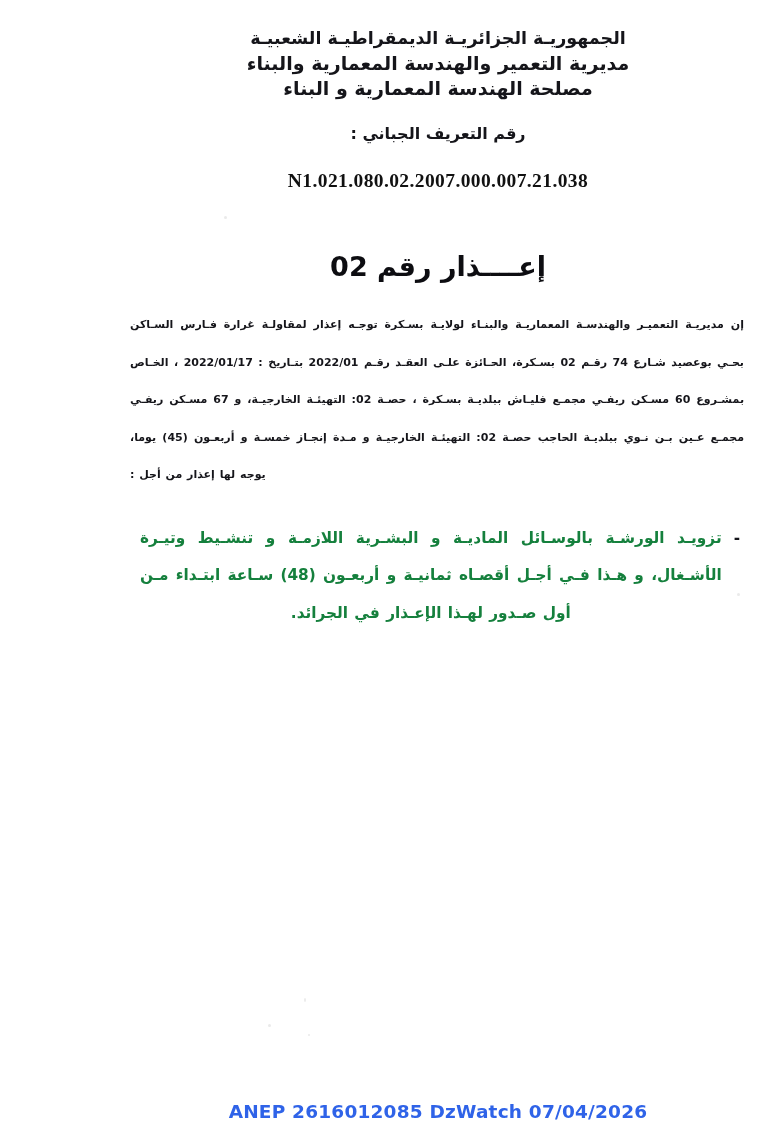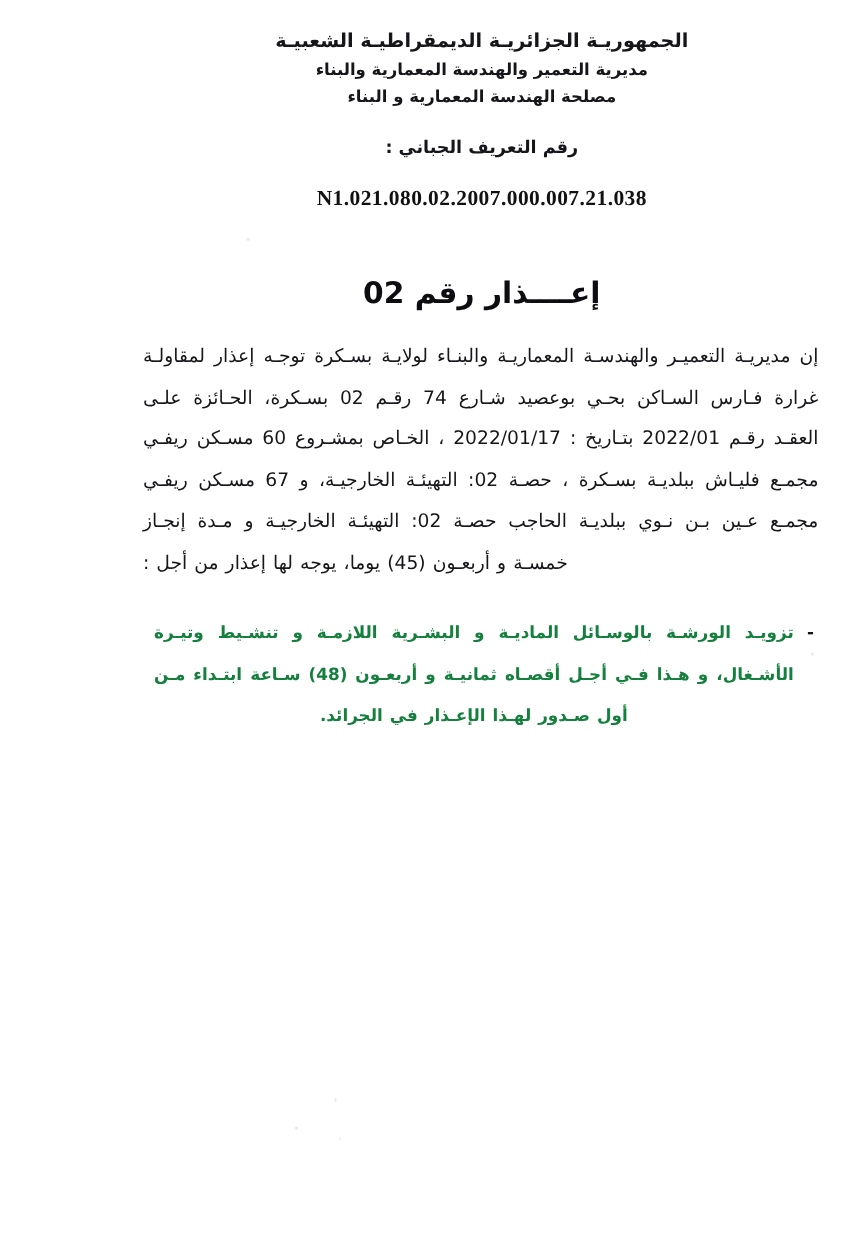--- a/index.html
+++ b/index.html
@@ -35,21 +35,21 @@
     line-height: 25px;
     letter-spacing: 0.2px;
     color: #15151a;
     white-space: nowrap;
   }
   .header .hline.l2 {
     letter-spacing: 1.2px;
   }
   .header .hline.l3,
   .header .hline.l4 {
-    font-size: 15px;
+    font-size: 19px;
   }
   .header .hline.l5 {
     font-size: 16px;
     margin-top: 20px;
   }
   .header .idnum {
     font-family: "Liberation Serif", "DejaVu Serif", serif;
     font-weight: bold;
     font-size: 19px;
     line-height: 27px;
@@ -81,22 +81,22 @@
   }
 
   
   .body-wrap {
     margin-top: 22px;
     padding: 0 24px 0 22px;
   }
 
   p.para {
     font-family: "DejaVu Sans", "Liberation Sans", sans-serif;
-    font-weight: normal;
-    font-size: 17px;
+    font-weight: bold;
+    font-size: 11px;
     line-height: 37.5px;
     text-align: justify;
     text-align-last: center;
     margin: 0;
     color: #15151a;
     letter-spacing: 0.1px;
     word-spacing: 1px;
   }
 
   p.para.intro {
@@ -204,14 +204,17 @@
     <p class="para intro">إن مديريـة التعميـر والهندسـة المعماريـة والبنـاء لولايـة بسـكرة توجـه إعذار لمقاولـة غرارة فـارس السـاكن بحـي بوعصيد شـارع 74 رقـم 02 بسـكرة، الحـائزة علـى العقـد رقـم 2022/01 بتـاريخ : 2022/01/17 ، الخـاص بمشـروع 60 مسـكن ريفـي مجمـع فليـاش ببلديـة بسـكرة ، حصـة 02: التهيئـة الخارجيـة، و 67 مسـكن ريفـي مجمـع عـين بـن نـوي ببلديـة الحاجب حصـة 02: التهيئـة الخارجيـة و مـدة إنجـاز خمسـة و أربعـون (45) يوما، يوجه لها إعذار من أجل :</p>
 
     <div class="clause">
       <span class="dash">-</span>
       <span class="clause-text">تزويـد الورشـة بالوسـائل الماديـة و البشـرية اللازمـة و تنشـيط وتيـرة الأشـغال، و هـذا فـي أجـل أقصـاه ثمانيـة و أربعـون (48) سـاعة ابتـداء مـن أول صـدور لهـذا الإعـذار في الجرائد.</span>
     </div>
 
 
   </div>
 
+  <div class="footer">
+    <span class="anep">ANEP 2616012085 DzWatch 07/04/2026</span>
+  </div>
 
 </div>
 
 </body></html>

